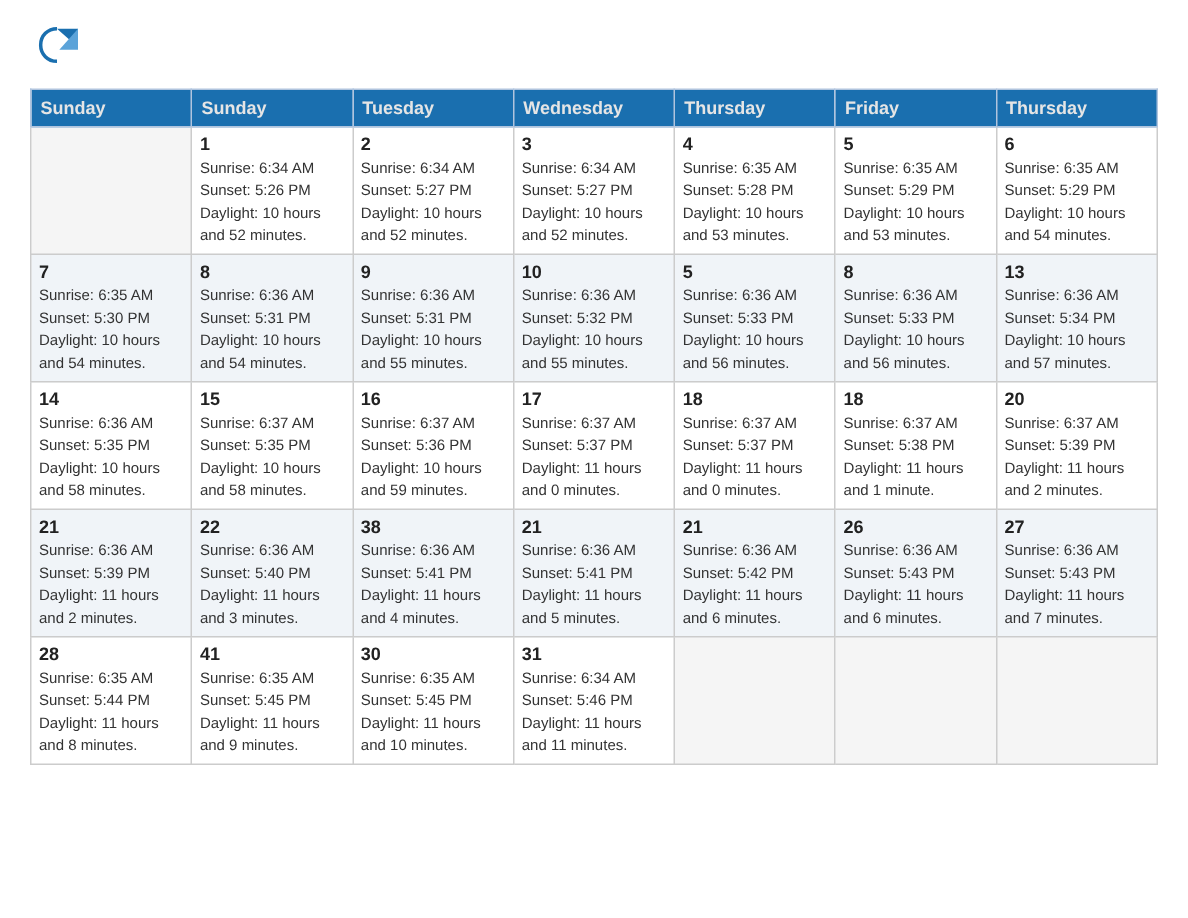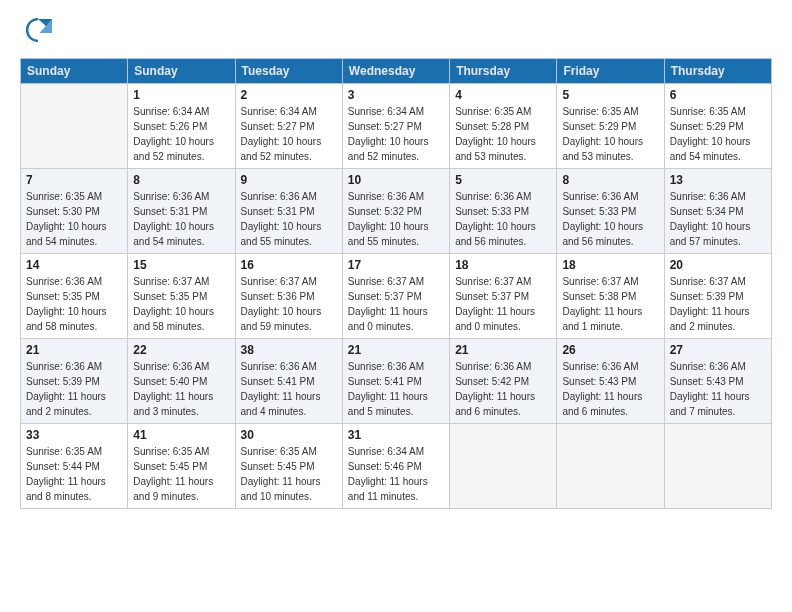--- a/index.html
+++ b/index.html
@@ -329,21 +329,21 @@
           <td>
             <span class="day-number">27</span>
             <div class="day-info" style="white-space: pre-line;">Sunrise: 6:36 AM
 Sunset: 5:43 PM
 Daylight: 11 hours
 and 7 minutes.</div>
           </td>
         </tr>
         <tr>
           <td>
-            <span class="day-number">33</span>
+            <span class="day-number">28</span>
             <div class="day-info" style="white-space: pre-line;">Sunrise: 6:35 AM
 Sunset: 5:44 PM
 Daylight: 11 hours
 and 8 minutes.</div>
           </td>
           <td>
             <span class="day-number">41</span>
             <div class="day-info" style="white-space: pre-line;">Sunrise: 6:35 AM
 Sunset: 5:45 PM
 Daylight: 11 hours

